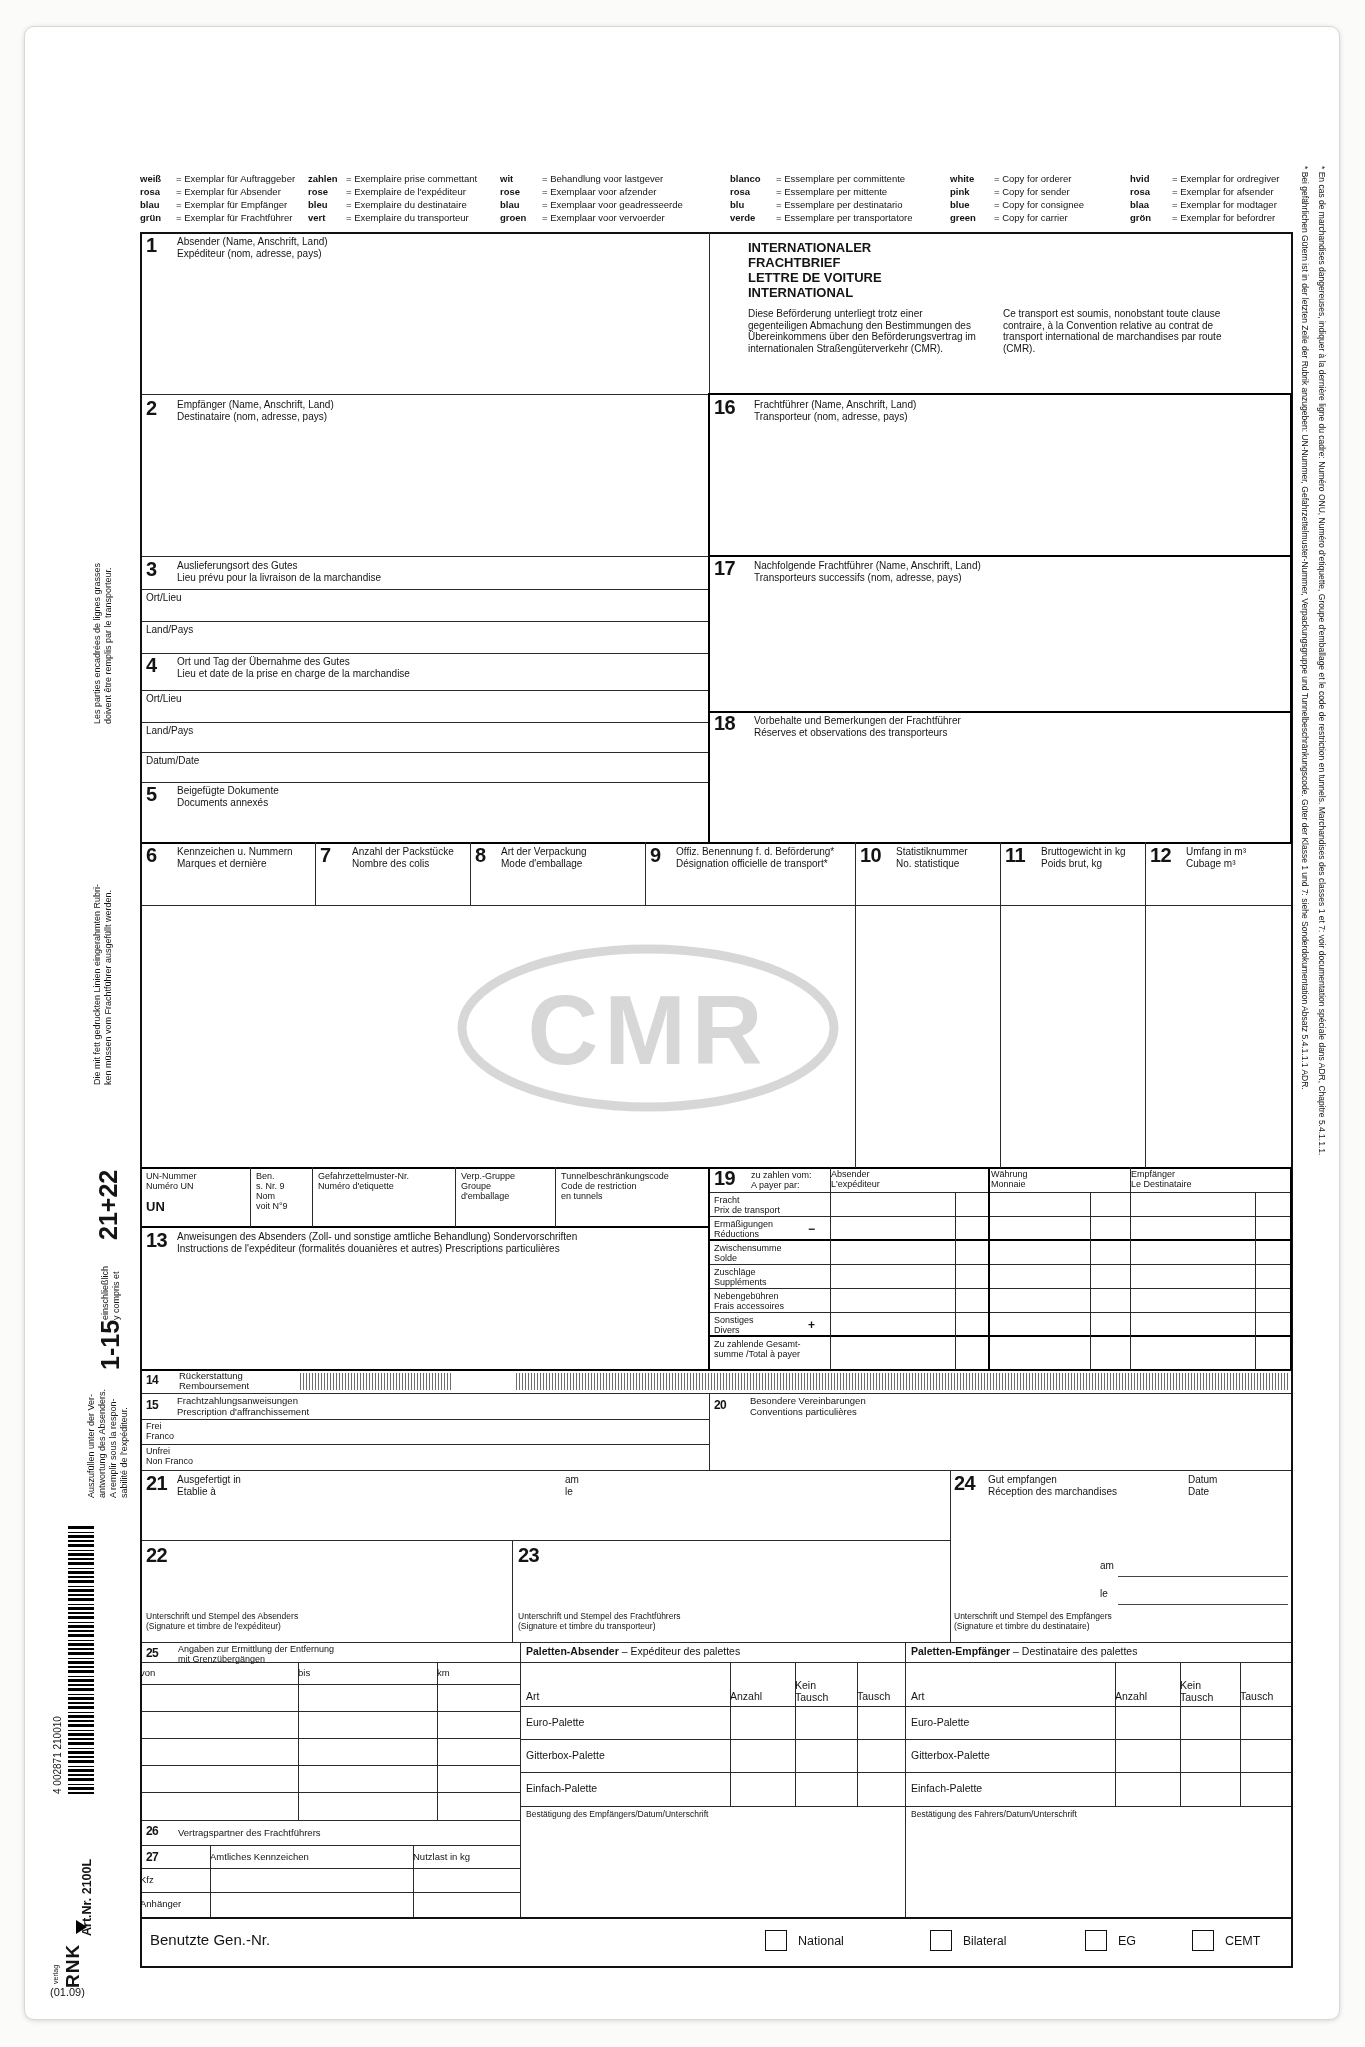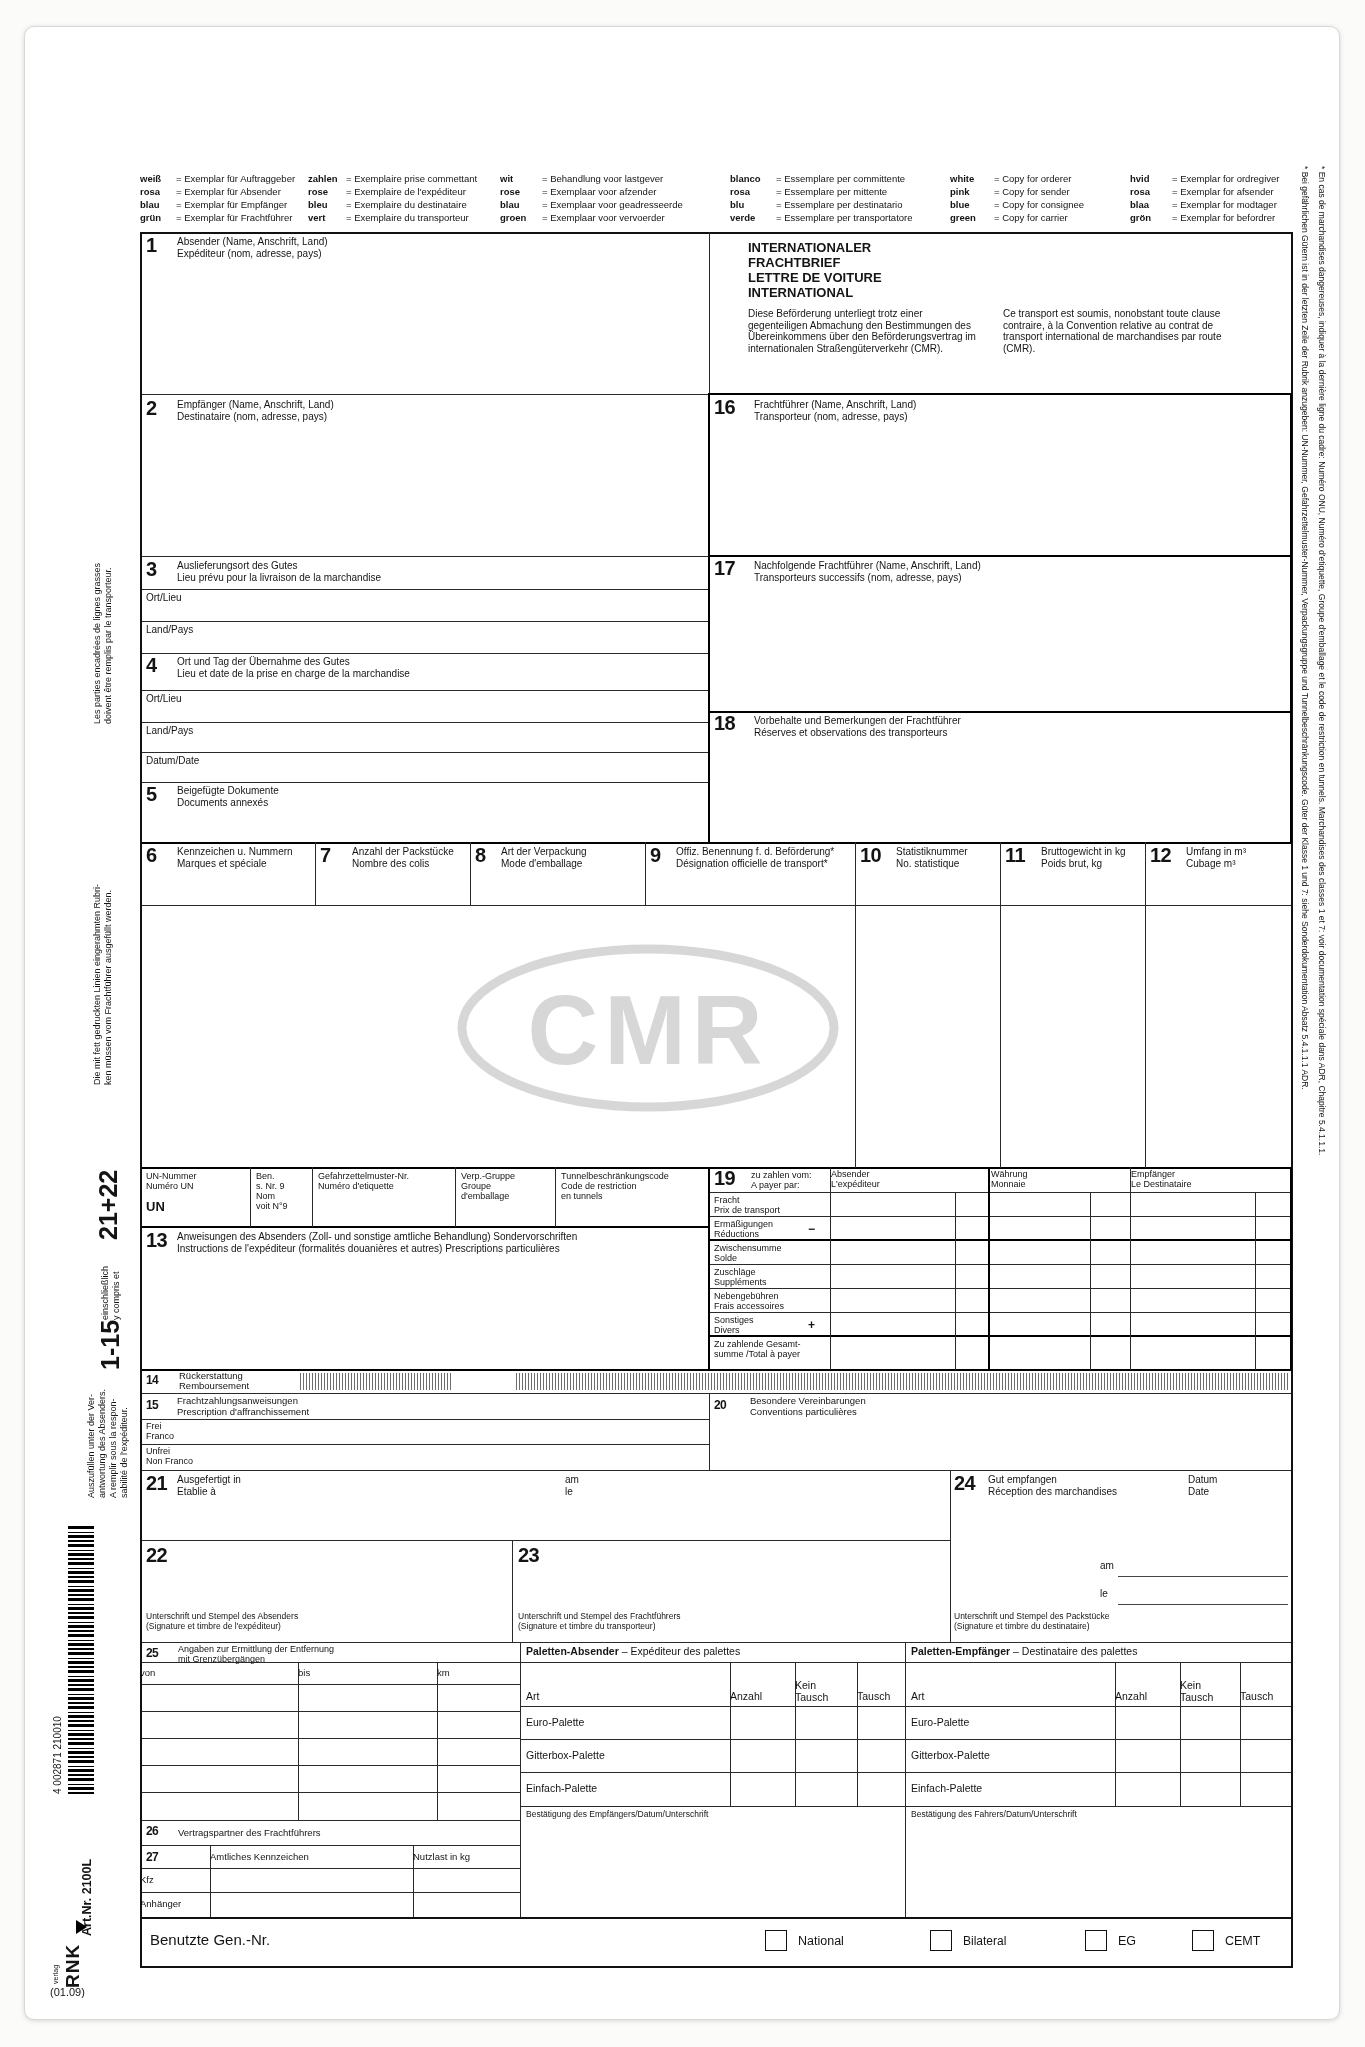--- a/index.html
+++ b/index.html
@@ -244,21 +244,21 @@
 <div class="x bn" style="left:146px;top:785px">5</div>
 <div class="x l" style="left:177px;top:785px">
     <span>Beigefügte Dokumente</span>
     <span>Documents annexés</span>
   </div>
 <div class="x field" style="left:320px;top:788px;width:388px;height:52px"></div>
 
 <div class="x bn" style="left:146px;top:846px">6</div>
 <div class="x l" style="left:177px;top:846px">
     <span>Kennzeichen u. Nummern</span>
-    <span>Marques et spéciale</span>
+    <span>Marques et dernière</span>
   </div>
 <div class="x bn" style="left:320px;top:846px">7</div>
 <div class="x l" style="left:352px;top:846px">
     <span>Anzahl der Packstücke</span>
     <span>Nombre des colis</span>
   </div>
 <div class="x bn" style="left:475px;top:846px">8</div>
 <div class="x l" style="left:501px;top:846px">
     <span>Art der Verpackung</span>
     <span>Mode d'emballage</span>
@@ -386,21 +386,21 @@
     <span>Datum</span>
     <span>Date</span>
   </div>
 <div class="x l" style="left:1100px;top:1560px">am</div>
 <i class="uln" style="left:1118px;top:1576px;width:170px"></i>
 <div class="x field" style="left:1118px;top:1558px;width:170px;height:17px"></div>
 <div class="x l" style="left:1100px;top:1588px">le</div>
 <i class="uln" style="left:1118px;top:1604px;width:170px"></i>
 <div class="x field" style="left:1118px;top:1586px;width:170px;height:17px"></div>
 <div class="x t" style="left:954px;top:1612px">
-    <span>Unterschrift und Stempel des Packstücke</span>
+    <span>Unterschrift und Stempel des Empfängers</span>
     <span>(Signature et timbre du destinataire)</span>
   </div>
 
 <div class="x bn" style="left:146px;top:1546px">22</div>
 <div class="x field" style="left:142px;top:1566px;width:368px;height:44px"></div>
 <div class="x t" style="left:146px;top:1612px">
     <span>Unterschrift und Stempel des Absenders</span>
     <span>(Signature et timbre de l'expéditeur)</span>
   </div>
 <div class="x bn" style="left:518px;top:1546px">23</div>

